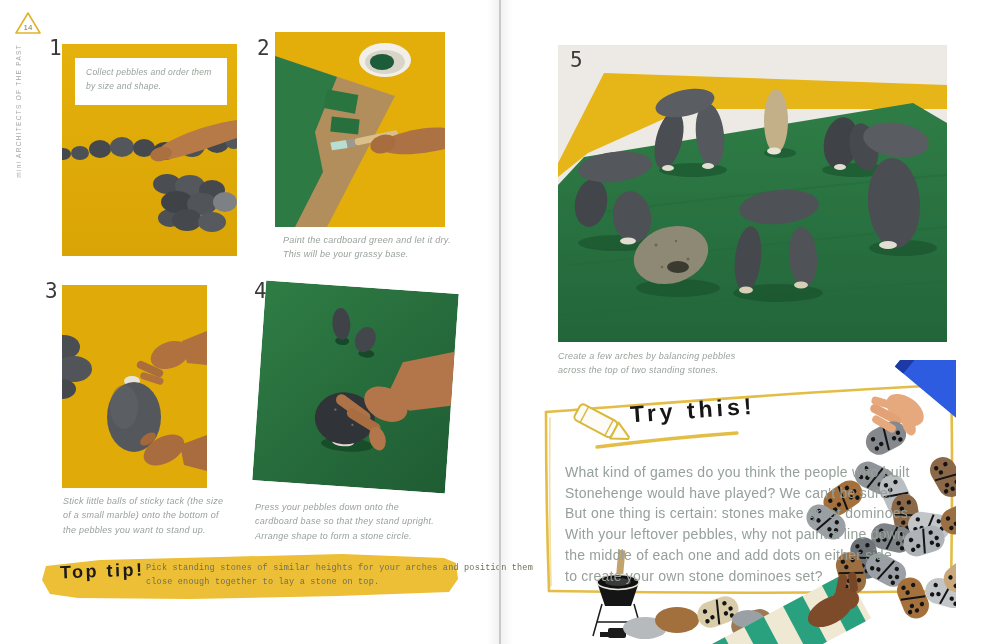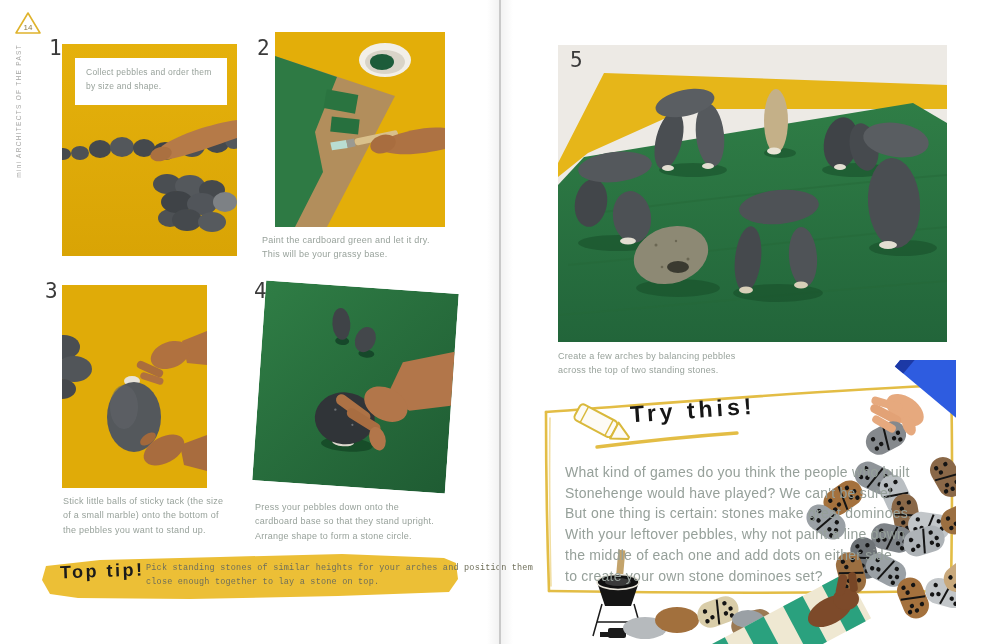--- a/index.html
+++ b/index.html
@@ -20,21 +20,21 @@
   .v-left{left:15px;top:44px;transform:rotate(180deg);}
   .v-right{left:973px;top:42px;letter-spacing:1.7px;font-size:7px;}
   .tri-num{font-size:8px;fill:#8d7b42;font-family:"Liberation Sans",sans-serif;}
 
   
   .step-num{position:absolute;font-family:"DejaVu Sans Mono",monospace;font-size:21px;
             color:#3a3a3a;line-height:1;}
 
   
   .caption{position:absolute;font-size:9px;line-height:1.6;letter-spacing:.25px;
-           color:#98a29b;white-space:pre-line;}
+           color:#98a29b;white-space:pre-line;font-style:italic;}
   .photo{position:absolute;display:block;}
 
   
   .cap-box{position:absolute;left:75px;top:58px;width:152px;height:47px;background:#ffffff;
            box-sizing:border-box;padding:8px 0 0 11px;}
   .cap-box .caption{position:static;}
 
   
   .tip-label{position:absolute;left:60px;top:561px;font-size:18px;color:#1b1b1b;
              letter-spacing:2.5px;transform:rotate(-2deg);font-weight:bold;}
@@ -117,21 +117,21 @@
     <g>
       <g transform="translate(72,112) rotate(-12)">
         <polygon points="-16,-5 0,-4 0,4 -16,3" fill="#b9ddd2"></polygon>
         <rect x="0" y="-4" width="8" height="8" fill="#9a9a92"></rect>
         <rect x="8" y="-3.5" width="44" height="7" rx="3" fill="#d9c08b"></rect>
       </g>
       <path d="M170,96 C150,94 132,99 115,105 L110,120 C130,125 152,121 170,117 Z" fill="#ad7243"></path>
       <ellipse cx="108" cy="112" rx="13" ry="9" fill="#a86d3f" transform="rotate(-18 108 112)"></ellipse>
     </g>
   </svg>
-  <div class="caption" style="left:262px;top:233px">Paint the cardboard green and let it dry.
+  <div class="caption" style="left:283px;top:233px">Paint the cardboard green and let it dry.
 This will be your grassy base.</div>
 
   <div class="step-num" style="left:45px;top:281px">3</div>
   <svg class="photo" style="left:62px;top:285px" width="145" height="203" viewBox="0 0 145 203">
     <rect width="145" height="203" fill="#e0ab08"></rect>
     <g>
       <ellipse cx="2" cy="62" rx="16" ry="12" fill="#4a4e52"></ellipse>
       <ellipse cx="12" cy="84" rx="18" ry="13" fill="#515559"></ellipse>
       <ellipse cx="0" cy="104" rx="14" ry="10" fill="#45484c"></ellipse>
     </g>

